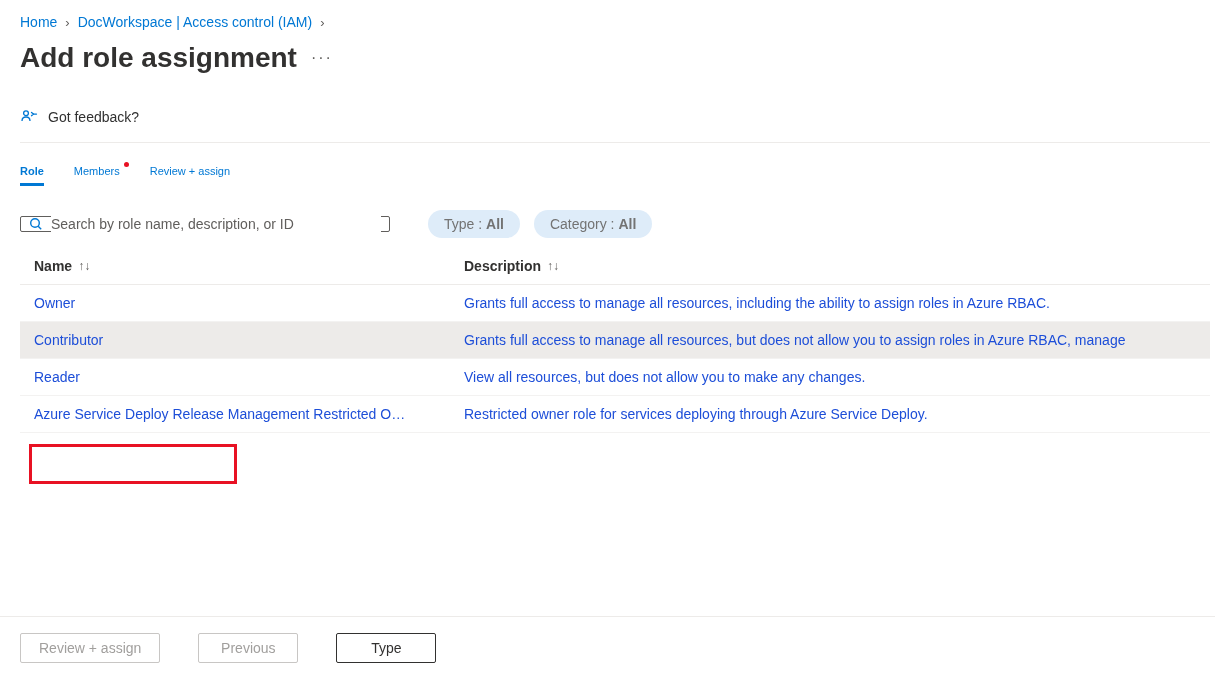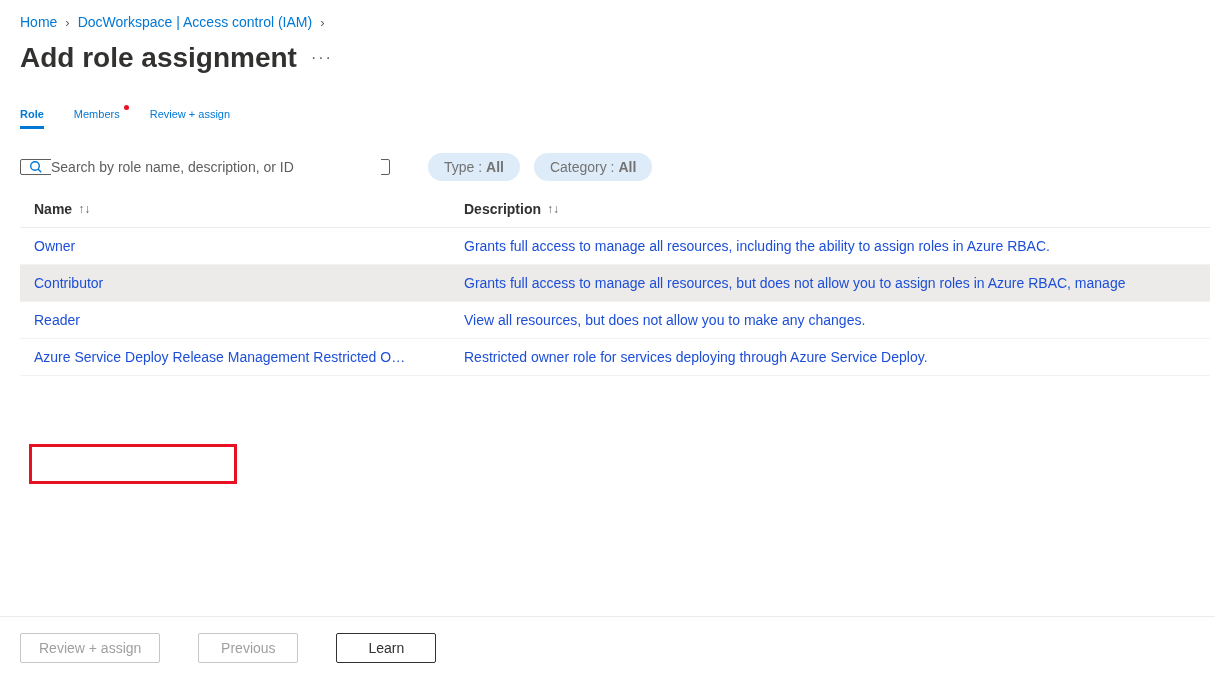--- a/index.html
+++ b/index.html
@@ -205,20 +205,31 @@
     <span class="breadcrumb-sep">›</span>
     <a href="#">DocWorkspace | Access control (IAM)</a>
     <span class="breadcrumb-sep">›</span>
   </div>
 
   <div class="page-title-row">
     <h1 class="page-title">Add role assignment</h1>
     <span class="more-icon">···</span>
   </div>
 
+  <div class="feedback-row">
+    <span class="feedback-icon">
+      <svg width="18" height="18" viewBox="0 0 18 18" fill="none" stroke="#0078d4" stroke-width="1.3">
+        <circle cx="6" cy="5.2" r="2.4"></circle>
+        <path d="M2 13c0-2.6 1.9-4 4-4s4 1.4 4 4"></path>
+        <path d="M11.5 4.5l2 1.6-2 1.6" stroke-linecap="round" stroke-linejoin="round"></path>
+        <path d="M13.5 6.1h3" stroke-linecap="round"></path>
+      </svg>
+    </span>
+    <span>Got feedback?</span>
+  </div>
 
   <div class="tabs">
     <div class="tab active">Role</div>
     <div class="tab">
       <span>Members</span>
       <span class="dot"></span>
     </div>
     <div class="tab">Review + assign</div>
   </div>
 
@@ -271,14 +282,14 @@
     </div>
   </div>
 </div>
 
 <div class="highlight-box" style="left:29px; top:444px; width:208px; height:40px;"></div>
 <div class="highlight-box" style="left:351px; top:621px; width:122px; height:52px;"></div>
 
 <div class="footer">
   <button class="btn" disabled="">Review + assign</button>
   <button class="btn" disabled="">Previous</button>
-  <button class="btn primary">Learn</button>
+  <button class="btn primary">Type</button>
 </div>
 
 </body></html>

